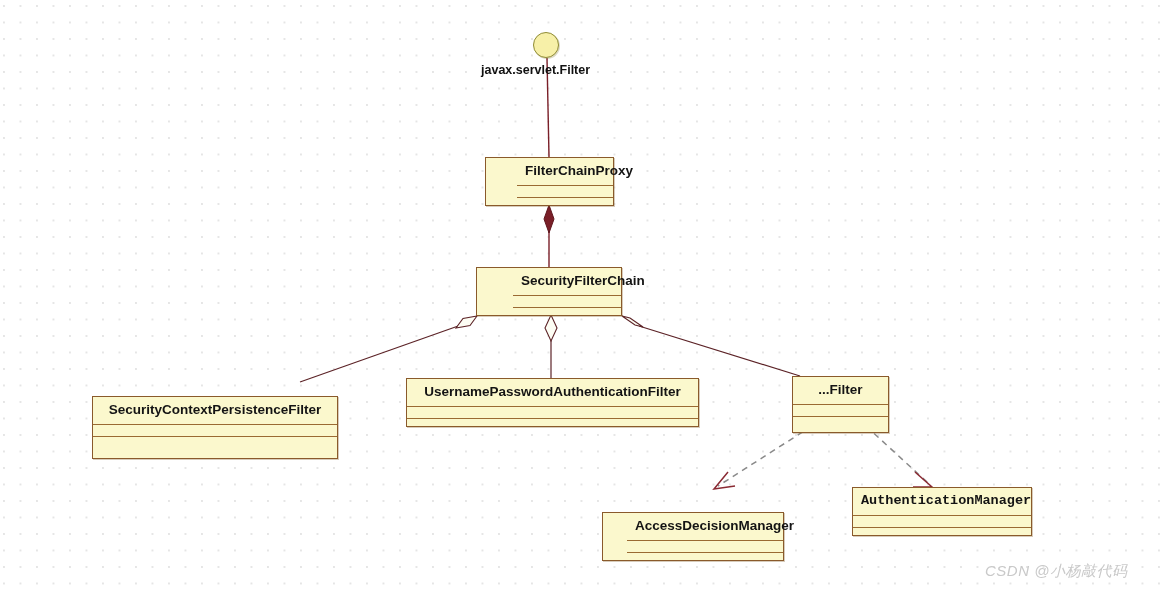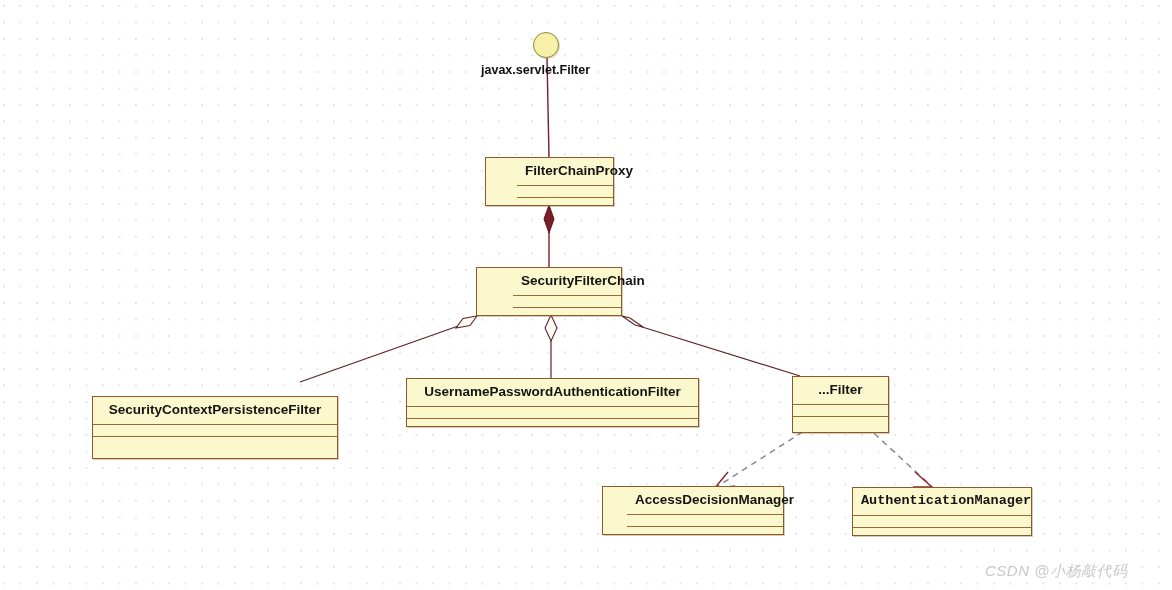--- a/index.html
+++ b/index.html
@@ -138,21 +138,21 @@
     <div class="uml-attrs"></div>
     <div class="uml-ops"></div>
   </div>
 
   <div class="uml-class" style="left:792px; top:376px; width:97px; height:57px;">
     <div class="uml-name">...Filter</div>
     <div class="uml-attrs"></div>
     <div class="uml-ops"></div>
   </div>
 
-  <div class="uml-class" style="left:602px; top:486px; width:182px; height:49px;padding-left:24px;">
+  <div class="uml-class" style="left:602px; top:512px; width:182px; height:49px;padding-left:24px;">
     <div class="uml-name">AccessDecisionManager</div>
     <div class="uml-attrs"></div>
     <div class="uml-ops"></div>
   </div>
 
   <div class="uml-class" style="left:852px; top:487px; width:180px; height:49px;font-family:Liberation Mono, monospace;">
     <div class="uml-name">AuthenticationManager</div>
     <div class="uml-attrs"></div>
     <div class="uml-ops"></div>
   </div>

